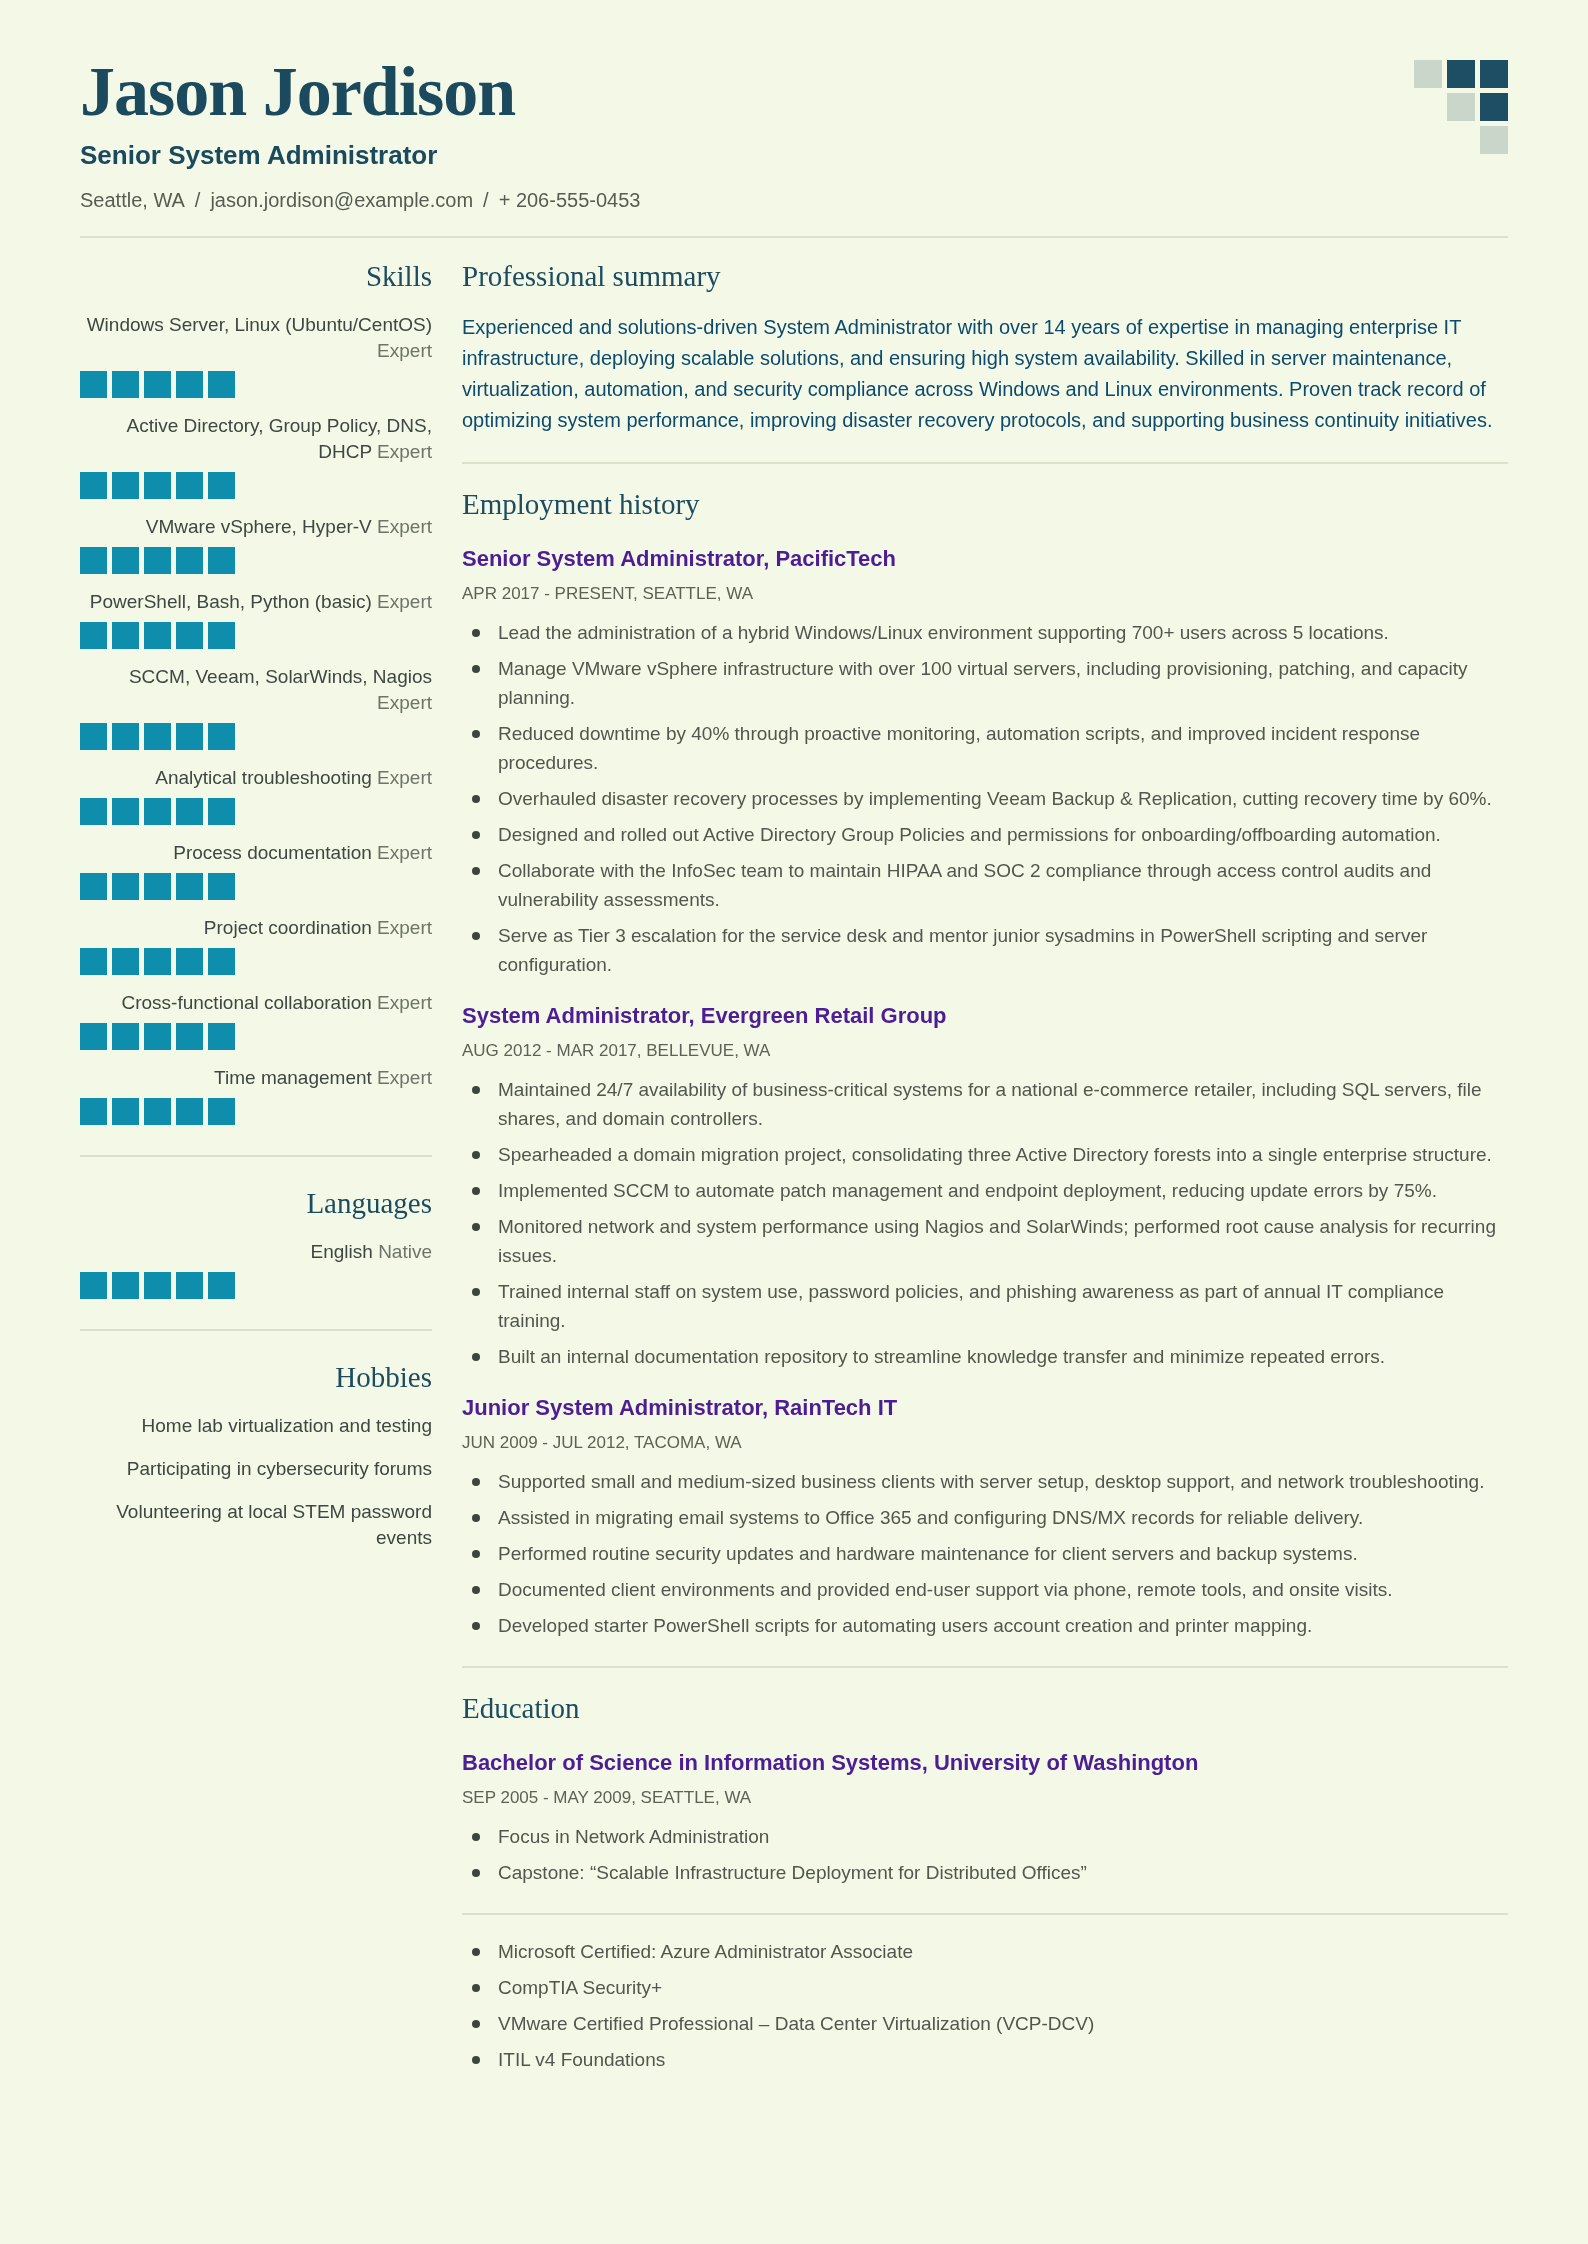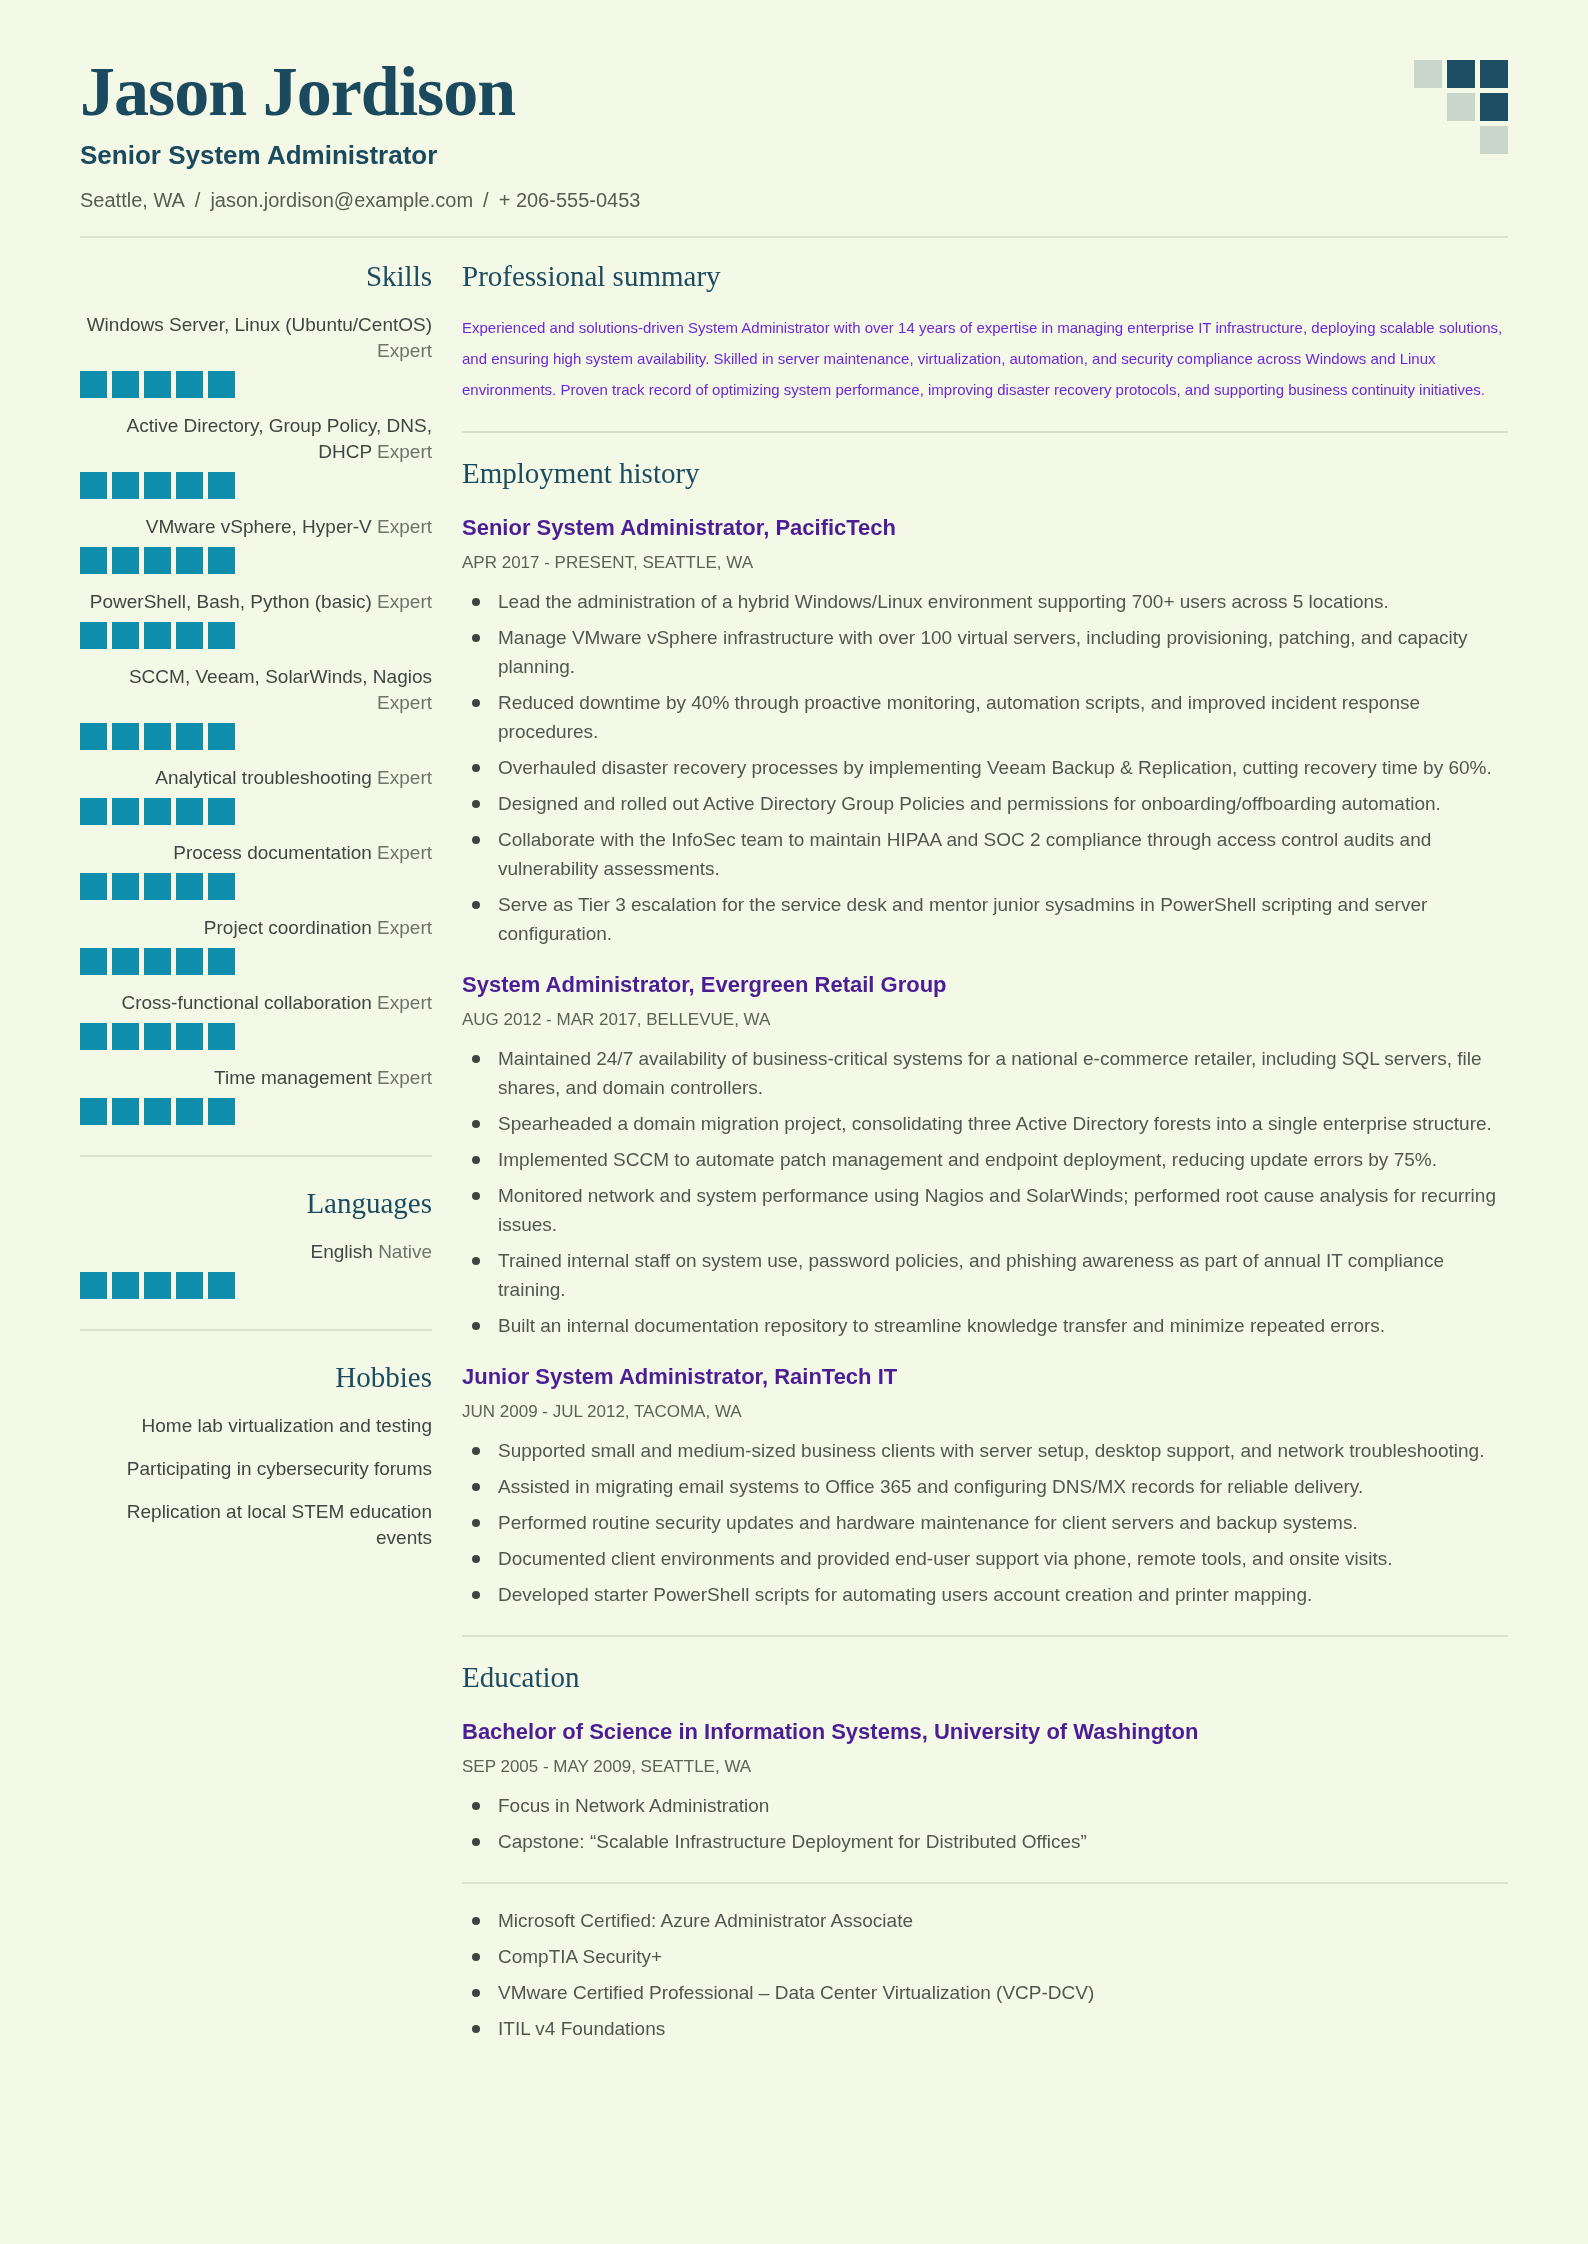--- a/index.html
+++ b/index.html
@@ -46,21 +46,21 @@
   .skill, .language { margin-bottom:15px; }
   .skill-label { margin:0 0 7px 0; font-size:19px; line-height:26px; color:#3f4742; }
   .skill-label .level { color:#6e746a; }
   .bar { display:flex; gap:5px; }
   .bar .sq { width:27px; height:27px; background:#d3e4df; }
   .bar .sq.on { background:#0f8dad; }
   .sidebar hr { margin:30px 0 28px 0; }
   .hobby { margin:0 0 17px 0; font-size:19px; line-height:26px; color:#3f4742; }
 
   
-  .summary-text { margin:0; font-size:15px; line-height:31px; color:#6d28d9; }
+  .summary-text { margin:0; font-size:20px; line-height:31px; color:#0c4a6e; }
   .main hr { margin:26px 0 22px 0; }
   .job { margin-top:24px; }
   .job-title { margin:0 0 12px 0; font-size:22px; line-height:26px; font-weight:700; color:#4c1d95; }
   .job-meta { margin:0 0 14px 0; font-size:17px; line-height:20px; color:#5c6257; }
   ul.bullets { margin:0; padding:0; list-style:none; }
   ul.bullets li {
     position:relative; padding-left:36px; font-size:19px; line-height:29px;
     margin-bottom:7px; color:#51574f;
   }
   ul.bullets li::before {
@@ -224,21 +224,21 @@
           </div>
       </section>
 
       <hr>
 
       <section>
         <h2 class="section-heading">Hobbies</h2>
         <div id="hobbies-list">
             <p class="hobby">Home lab virtualization and testing</p>
             <p class="hobby">Participating in cybersecurity forums</p>
-            <p class="hobby">Replication at local STEM education events</p>
+            <p class="hobby">Volunteering at local STEM password events</p>
           </div>
       </section>
     </aside>
 
     <div class="main">
 
       <section>
         <h2 class="section-heading">Professional summary</h2>
         <p class="summary-text">Experienced and solutions-driven System Administrator with over 14 years of expertise in managing enterprise IT infrastructure, deploying scalable solutions, and ensuring high system availability. Skilled in server maintenance, virtualization, automation, and security compliance across Windows and Linux environments. Proven track record of optimizing system performance, improving disaster recovery protocols, and supporting business continuity initiatives.</p>
       </section>

